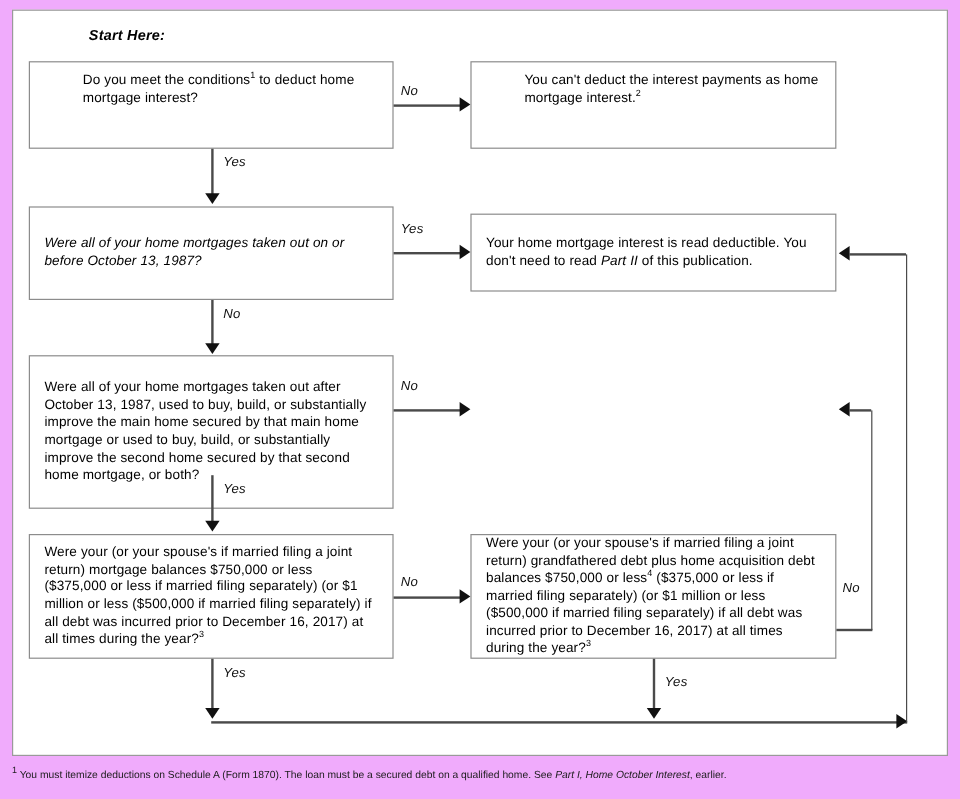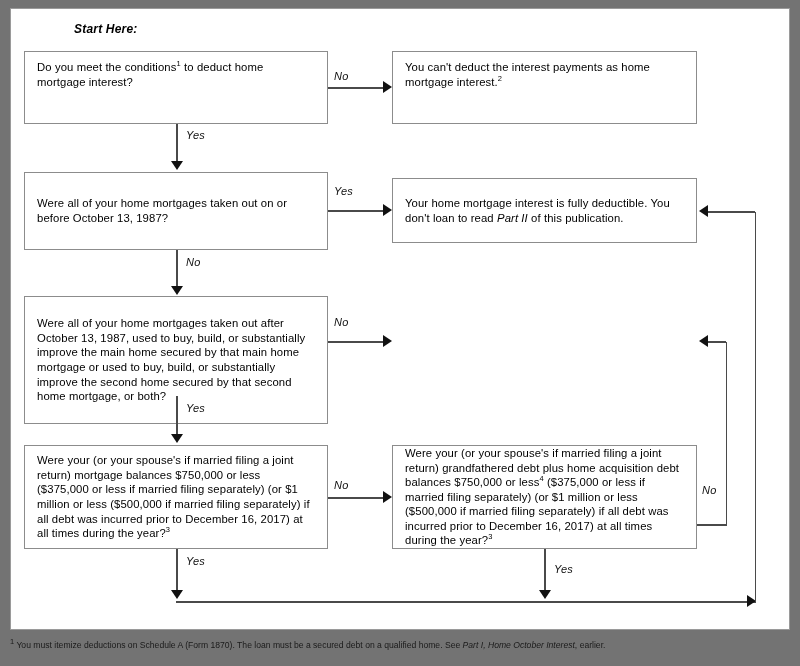--- a/index.html
+++ b/index.html
@@ -1,28 +1,28 @@
 <!DOCTYPE html>
 <html><head>
 <meta charset="utf-8">
 <style>
   html,body{margin:0;padding:0;background:#ffffff;}
   body{width:800px;height:666px;overflow:hidden;
        font-family:"Liberation Sans","DejaVu Sans",sans-serif;color:#000;}
-  #stage{position:relative;width:800px;height:666px;background:#737373;}
+  #stage{position:relative;width:800px;height:666px;background:#f0abfc;}
 
   
   .frame{position:absolute;left:10px;top:8px;width:780px;height:622px;
          border:1.5px solid #9a9a9a;box-sizing:border-box;background:#fff;}
 
   
   .box{position:absolute;box-sizing:border-box;border:1.5px solid #8c8c8c;
        background:#fff;padding:8px 12px;display:flex;align-items:center;}
   .box .txt{font-size:11.3px;line-height:14.6px;letter-spacing:.1px;}
-  .box.top .txt{align-self:flex-start;}
+  .box.top .txt{align-self:flex-start;margin-left:32px;}
   sup{font-size:7.5px;vertical-align:super;line-height:0;}
   .it{font-style:italic;}
 
   
   .start-here{position:absolute;left:74px;top:22px;font-size:12px;
               font-weight:bold;font-style:italic;letter-spacing:.2px;}
 
   
   .ln{position:absolute;background:#4a4a4a;}
   .lnh{height:1.5px;}
@@ -59,26 +59,26 @@
   </div>
 
   <div class="ln lnh" style="left:328px;top:87px;width:56px;"></div>
   <div class="arw right" style="left:383px;top:81px;"></div>
   <div class="lbl" style="left:334px;top:70px;">No</div>
 
   <div class="ln lnv" style="left:176px;top:124px;height:39px;"></div>
   <div class="arw down" style="left:171px;top:161px;"></div>
   <div class="lbl" style="left:186px;top:129px;">Yes</div>
 
-  <div class="box" style="left:24px;top:172px;width:304px;height:78px;">
+  <div class="box" style="left:24px;top:172px;width:304px;height:78px;font-style:italic;">
     <div class="txt">Were all of your home mortgages taken out on or before October 13, 1987?</div>
   </div>
 
   <div class="box" style="left:392px;top:178px;width:305px;height:65px;">
-    <div class="txt"><span>Your home mortgage interest is fully deductible. You don't loan to read </span><span class="it">Part II</span><span> of this publication.</span></div>
+    <div class="txt"><span>Your home mortgage interest is read deductible. You don't need to read </span><span class="it">Part II</span><span> of this publication.</span></div>
   </div>
 
   <div class="ln lnh" style="left:328px;top:210px;width:56px;"></div>
   <div class="arw right" style="left:383px;top:204px;"></div>
   <div class="lbl" style="left:334px;top:185px;">Yes</div>
 
   <div class="ln lnv" style="left:176px;top:250px;height:38px;"></div>
   <div class="arw down" style="left:171px;top:286px;"></div>
   <div class="lbl" style="left:186px;top:256px;">No</div>
 

